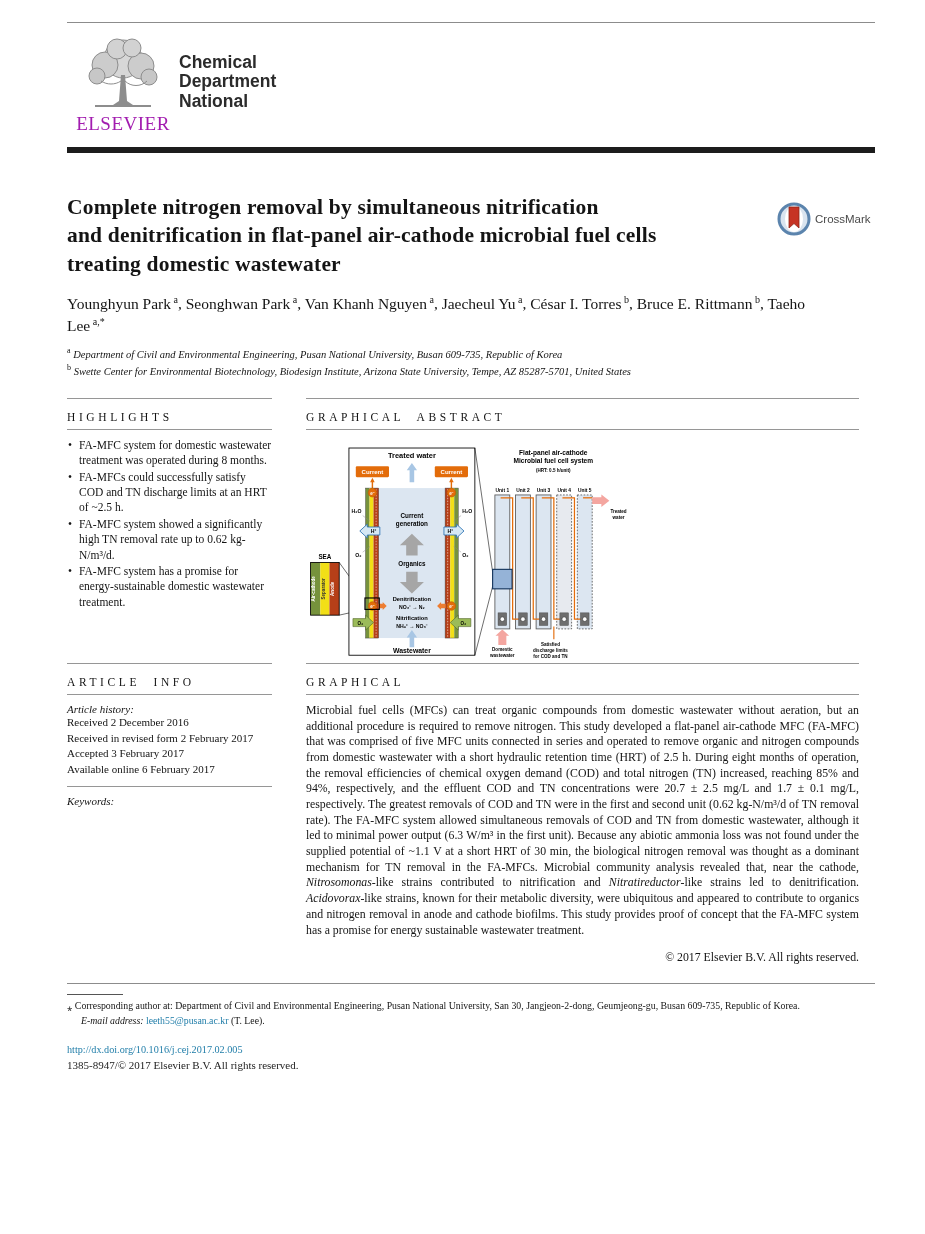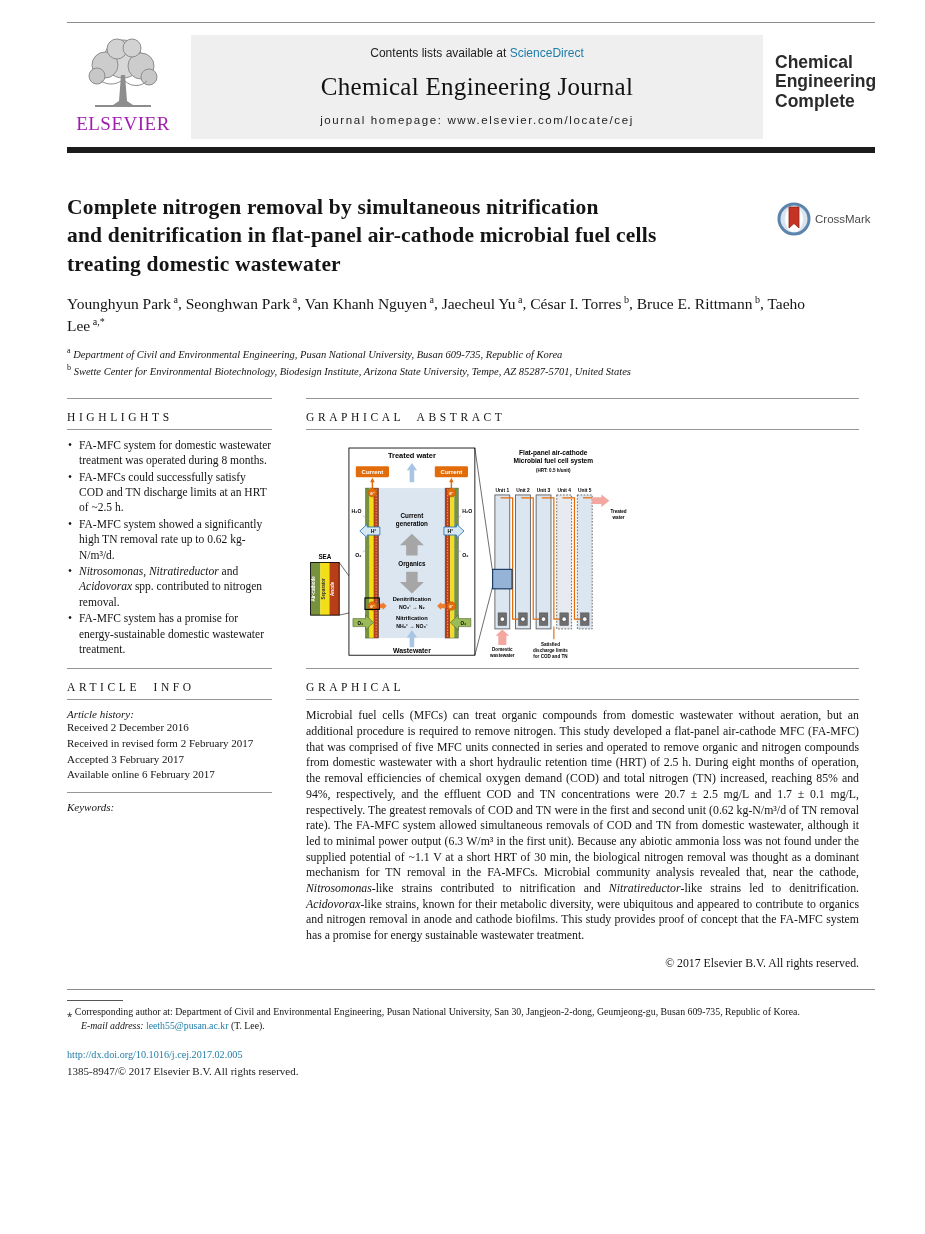--- a/index.html
+++ b/index.html
@@ -80,29 +80,24 @@
           <circle cx="57" cy="13" r="9" fill="#d2d2d2"></circle>
           <circle cx="22" cy="41" r="8" fill="#c7c7c7"></circle>
           <circle cx="74" cy="42" r="8" fill="#c7c7c7"></circle>
         </g>
         <path d="M46 40 L50 40 L52 66 L58 70 L38 70 L44 66 Z" fill="#8d8d8d"></path>
         <path d="M46 46 C40 50 32 50 26 46 M50 46 C56 52 66 52 72 46" stroke="#8d8d8d" fill="none"></path>
         <path d="M20 71 H76" stroke="#8d8d8d" stroke-width="2" fill="none"></path>
       </svg>
       <div class="elsevier-word">ELSEVIER</div>
     </div>
-    <div class="header-box">
-      <div class="contents-line"><span>Contents lists available at </span><a class="sd" href="#">ScienceDirect</a></div>
-      <div class="journal-big">Chemical Engineering Journal</div>
-      <div class="homepage-line">journal homepage: www.elsevier.com/locate/cej</div>
-    </div>
     <div class="cover-thumb">
       <div>Chemical</div>
-      <div>Engineering</div>
-      <div>Complete</div>
+      <div>Department</div>
+      <div>National</div>
     </div>
   </div>
 
   <div class="black-bar"></div>
 
   <div class="title-row">
     <h1 class="article-title">Complete nitrogen removal by simultaneous nitrification
 and denitrification in flat-panel air-cathode microbial fuel cells
 treating domestic wastewater</h1>
     <div class="crossmark-box">
@@ -124,21 +119,20 @@
   <div class="columns">
 
     <div class="cell">
       <div class="rule"></div>
       <h2 class="sec-head">HIGHLIGHTS</h2>
       <div class="rule"></div>
       <ul class="highlights">
           <li><span>FA-MFC system for domestic wastewater treatment was operated during 8 months.</span></li>
           <li><span>FA-MFCs could successfully satisfy COD and TN discharge limits at an HRT of ~2.5 h.</span></li>
           <li><span>FA-MFC system showed a significantly high TN removal rate up to 0.62 kg-N/m³/d.</span></li>
-          <li><i>Nitrosomonas</i><span>, </span><i>Nitratireductor</i><span> and </span><i>Acidovorax</i><span> spp. contributed to nitrogen removal.</span></li>
           <li><span>FA-MFC system has a promise for energy-sustainable domestic wastewater treatment.</span></li>
         </ul>
       <div class="spacer"></div>
       <div class="rule"></div>
     </div>
 
     <div class="cell">
       <div class="rule"></div>
       <h2 class="sec-head">GRAPHICAL ABSTRACT</h2>
       <div class="rule"></div>

